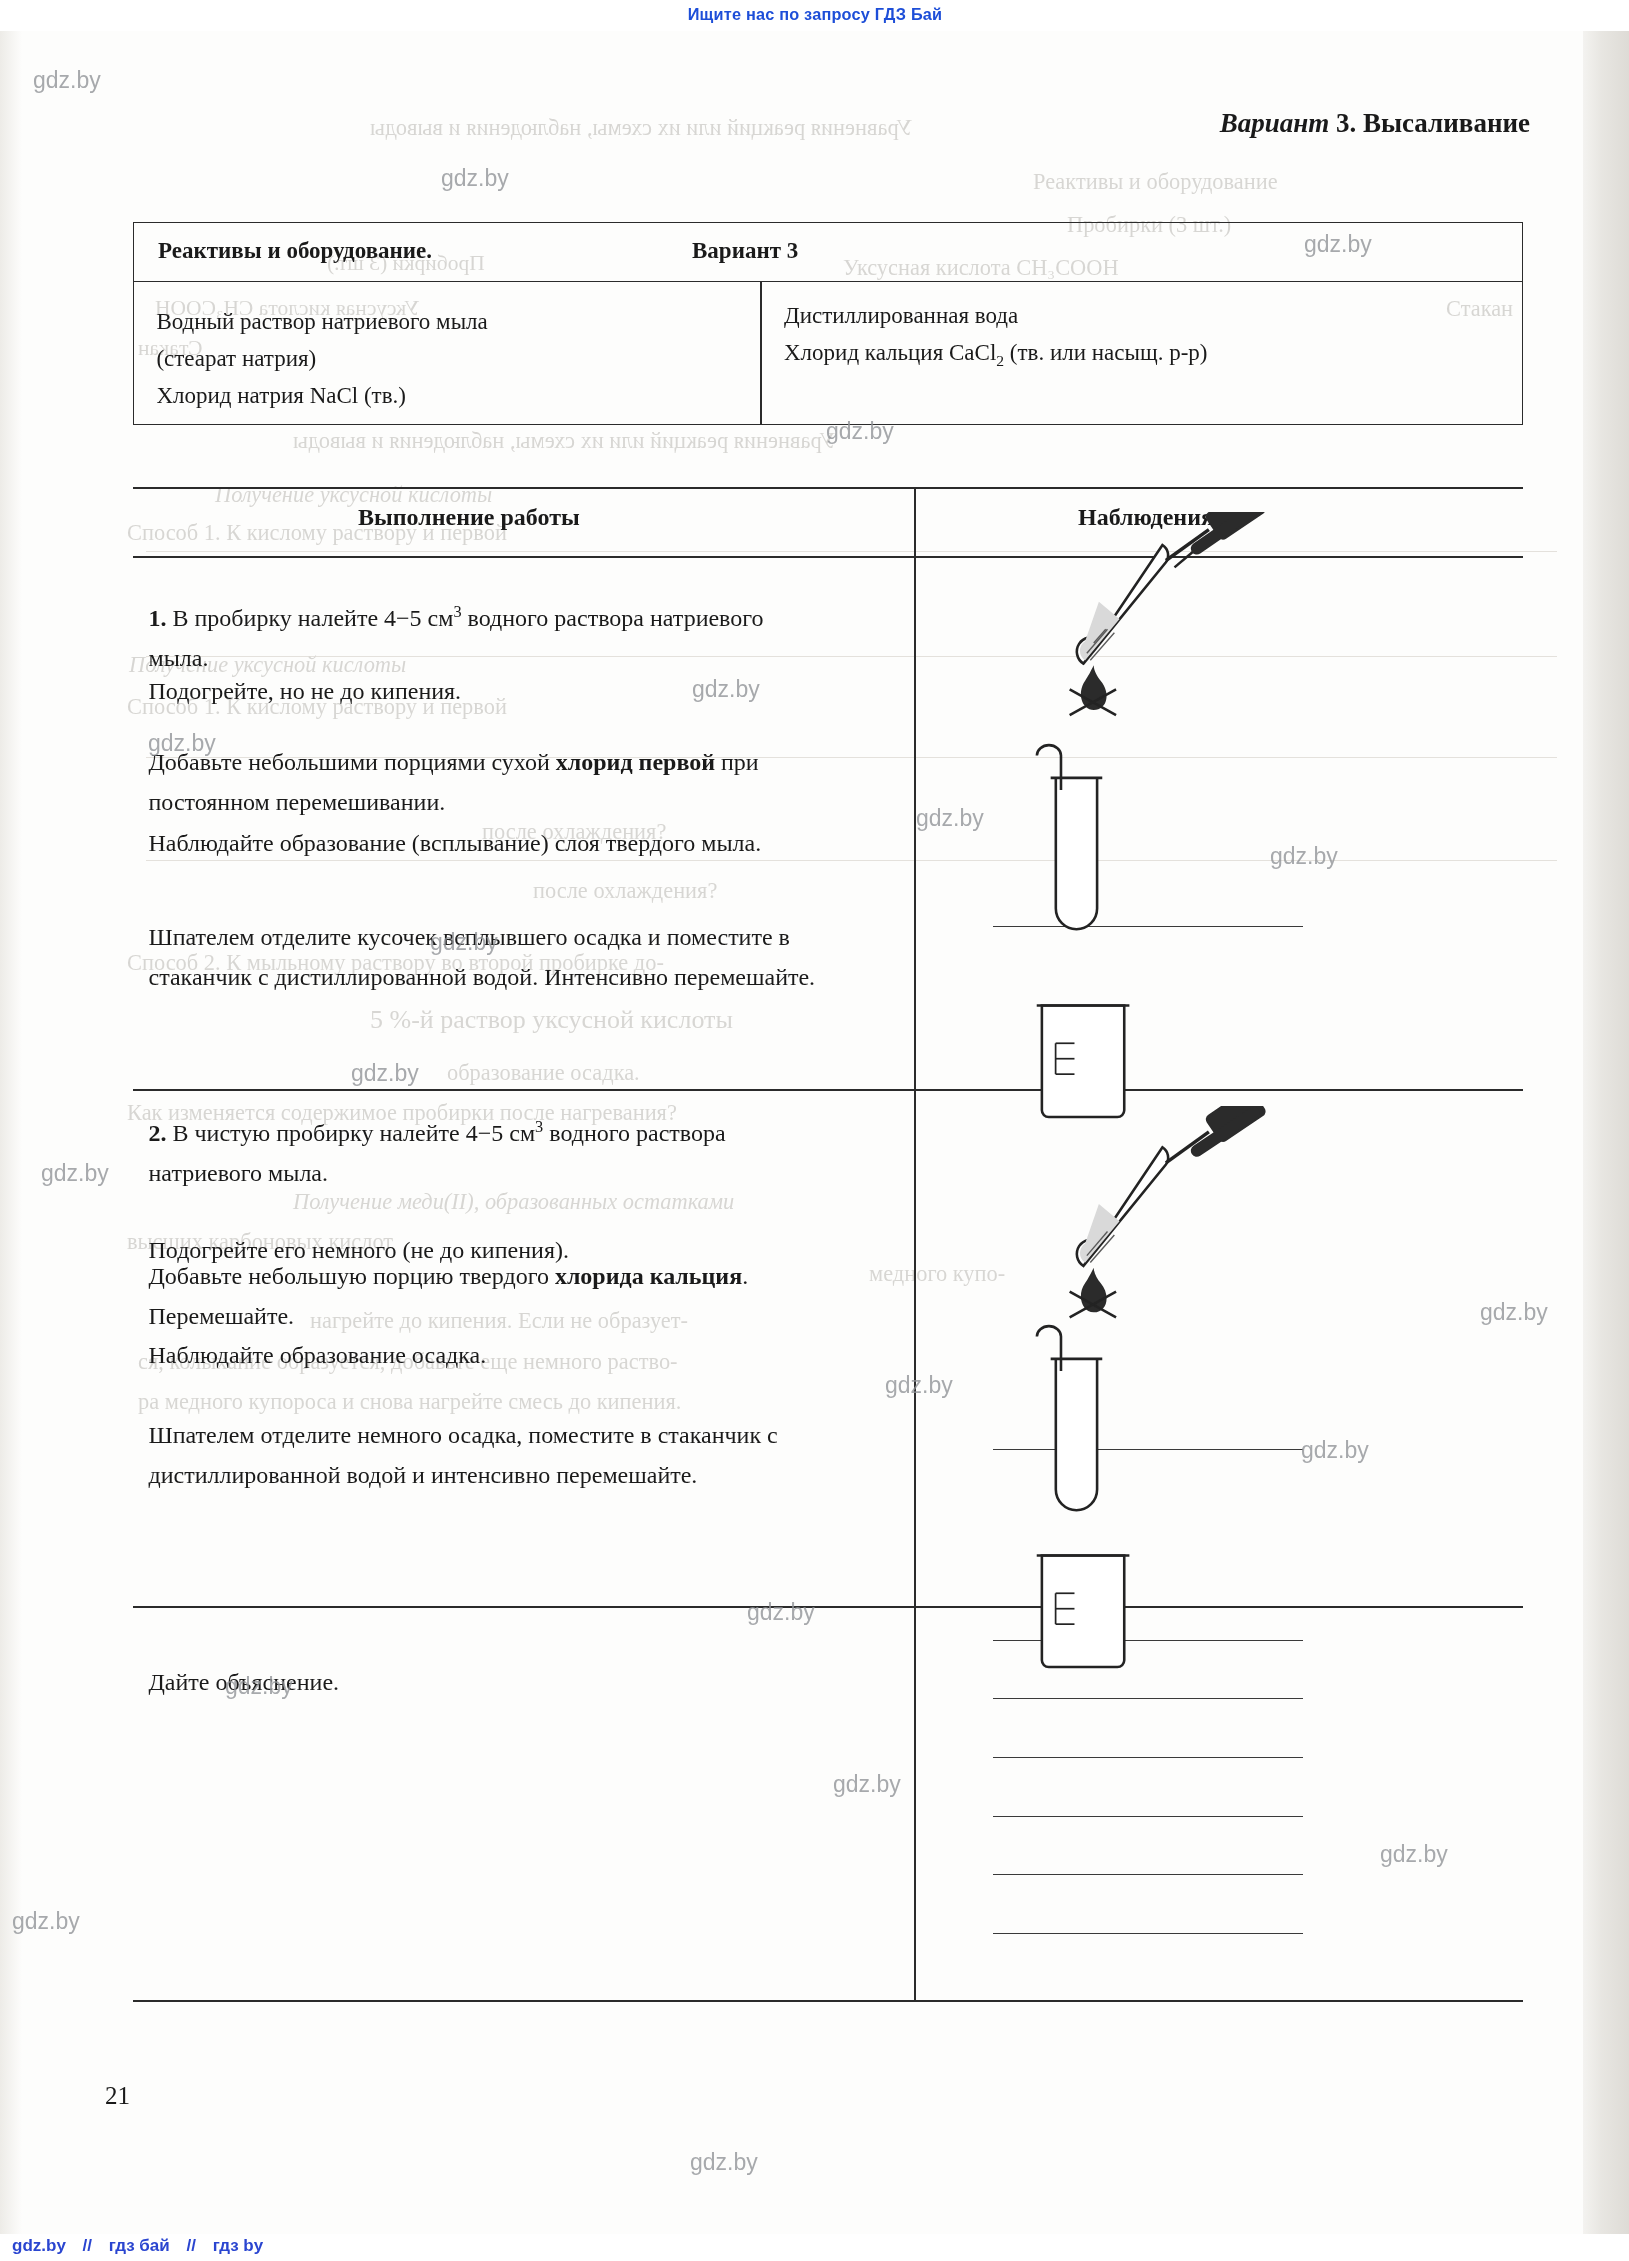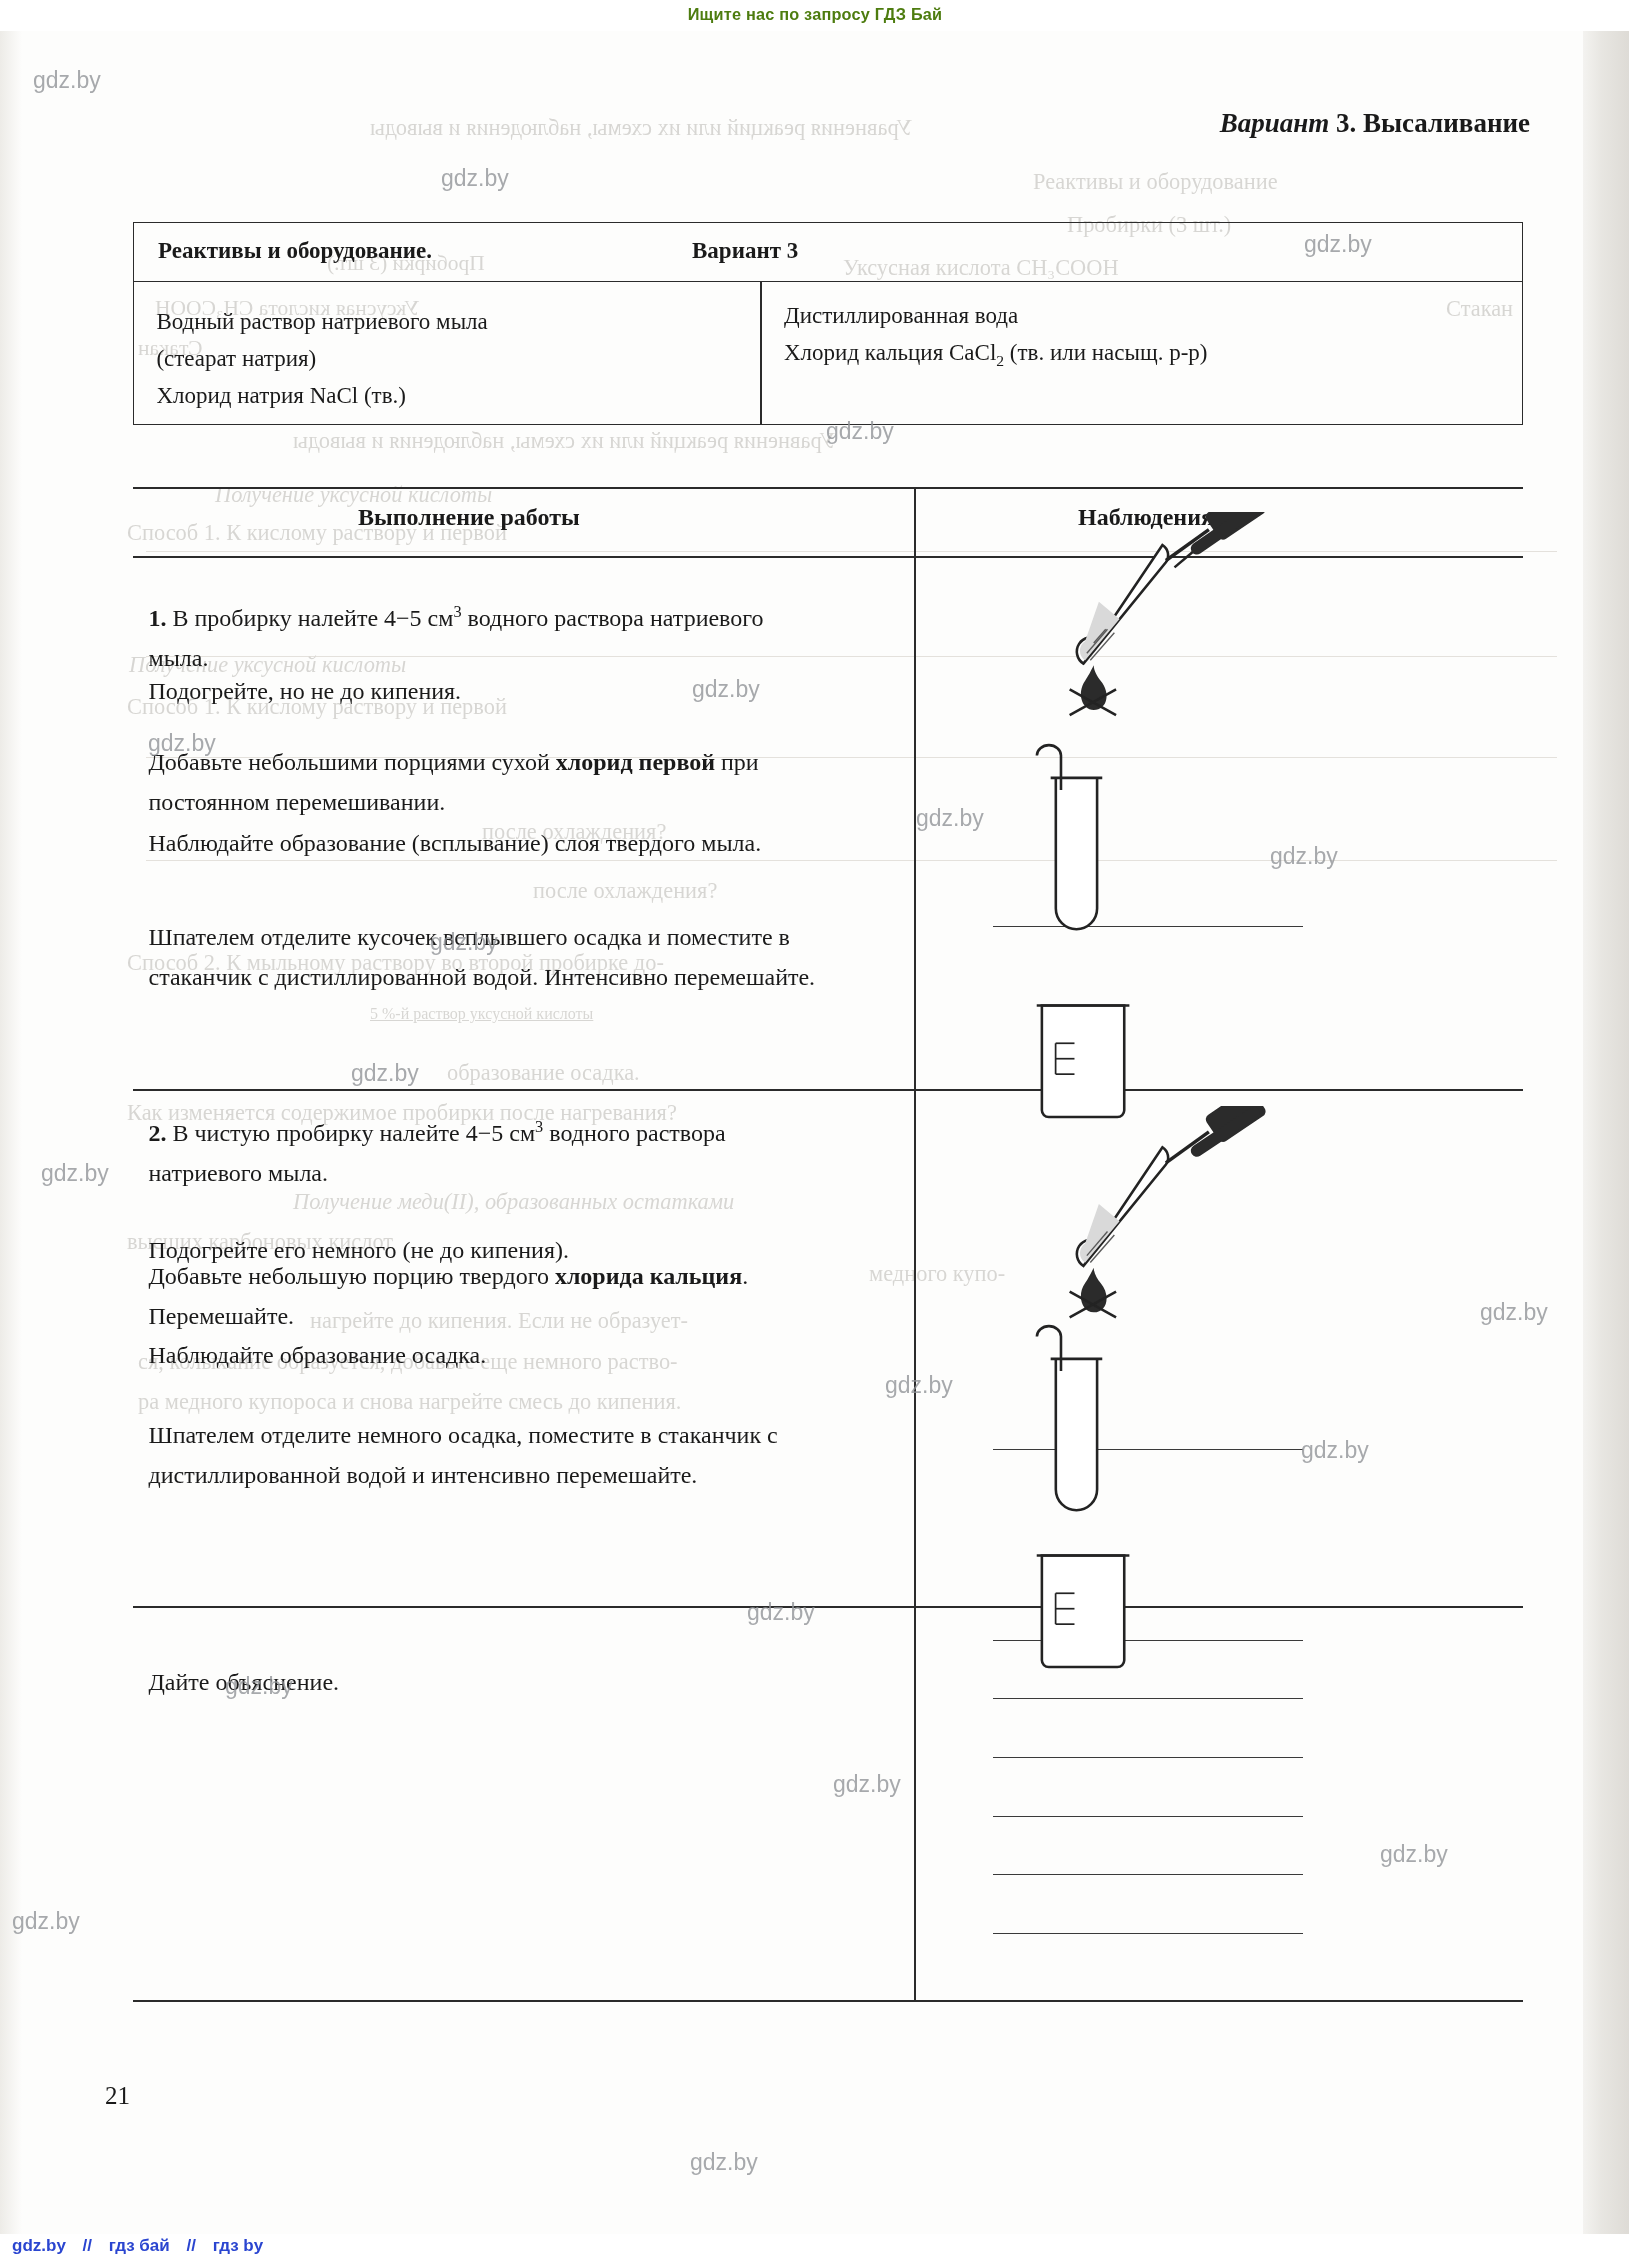--- a/index.html
+++ b/index.html
@@ -20,21 +20,21 @@
   .top-banner {
     position: absolute;
     top: 0; left: 0;
     width: 1630px;
     height: 31px;
     background: #ffffff;
     text-align: center;
     font-family: "Liberation Sans", sans-serif;
     font-size: 16.3px;
     font-weight: bold;
-    color: #4d7c0f;
+    color: #1d4ed8;
     line-height: 29px;
     letter-spacing: 0.2px;
   }
 
   
   .bottom-banner {
     position: absolute;
     bottom: 5.2px; left: 0;
     width: 1630px;
     text-align: left;
@@ -247,21 +247,21 @@
 <div class="ghost" style="left:1446px; top:296px; font-size:22.4px;">Стакан</div>
 <div class="ghost flip" style="left:138px; top:336px; font-size:21.5px;">Стакан</div>
 <div class="ghost flip" style="left:293px; top:428px; font-size:22.4px;">Уравнения реакций или их схемы, наблюдения и выводы</div>
 <div class="ghost" style="left:215px; top:482px; font-size:22.4px; font-style:italic;">Получение уксусной кислоты</div>
 <div class="ghost" style="left:127px; top:520px; font-size:22.4px;">Способ 1. К кислому раствору  и первой</div>
 <div class="ghost" style="left:129px; top:652px; font-size:22.4px; font-style:italic;">Получение уксусной кислоты</div>
 <div class="ghost" style="left:127px; top:694px; font-size:22.4px;">Способ 1. К кислому раствору  и первой</div>
 <div class="ghost" style="left:482px; top:819px; font-size:22.4px;">после охлаждения?</div>
 <div class="ghost" style="left:533px; top:878px; font-size:22.4px;">после охлаждения?</div>
 <div class="ghost" style="left:127px; top:950px; font-size:22.4px;">Способ 2. К мыльному раствору  во второй пробирке  до-</div>
-<div class="ghost" style="left:370px; top:1005px; font-size:16px;text-decoration:underline;">5 %-й раствор  уксусной кислоты</div>
+<div class="ghost" style="left:370px; top:1005px; font-size:26px;">5 %-й раствор  уксусной кислоты</div>
 <div class="ghost" style="left:447px; top:1060px; font-size:22.4px;">образование  осадка.</div>
 <div class="ghost" style="left:127px; top:1100px; font-size:22.4px;">Как изменяется содержимое пробирки после нагревания?</div>
 <div class="ghost" style="left:293px; top:1189px; font-size:22.4px; font-style:italic;">Получение меди(II), образованных остатками</div>
 <div class="ghost" style="left:127px; top:1229px; font-size:22.4px;">высших карбоновых  кислот</div>
 <div class="ghost" style="left:869px; top:1261px; font-size:22.4px;">медного купо-</div>
 <div class="ghost" style="left:310px; top:1308px; font-size:22.4px;">нагрейте до кипения. Если не образует-</div>
 <div class="ghost" style="left:138px; top:1349px; font-size:22.4px;">ся, колыхание образуется, добавьте еще немного раство-</div>
 <div class="ghost" style="left:138px; top:1389px; font-size:22.4px;">ра медного купороса и  снова нагрейте  смесь до кипения.</div>
 
 <div class="ghost-line" style="left:146px; top:551px; width:1411px;"></div>

